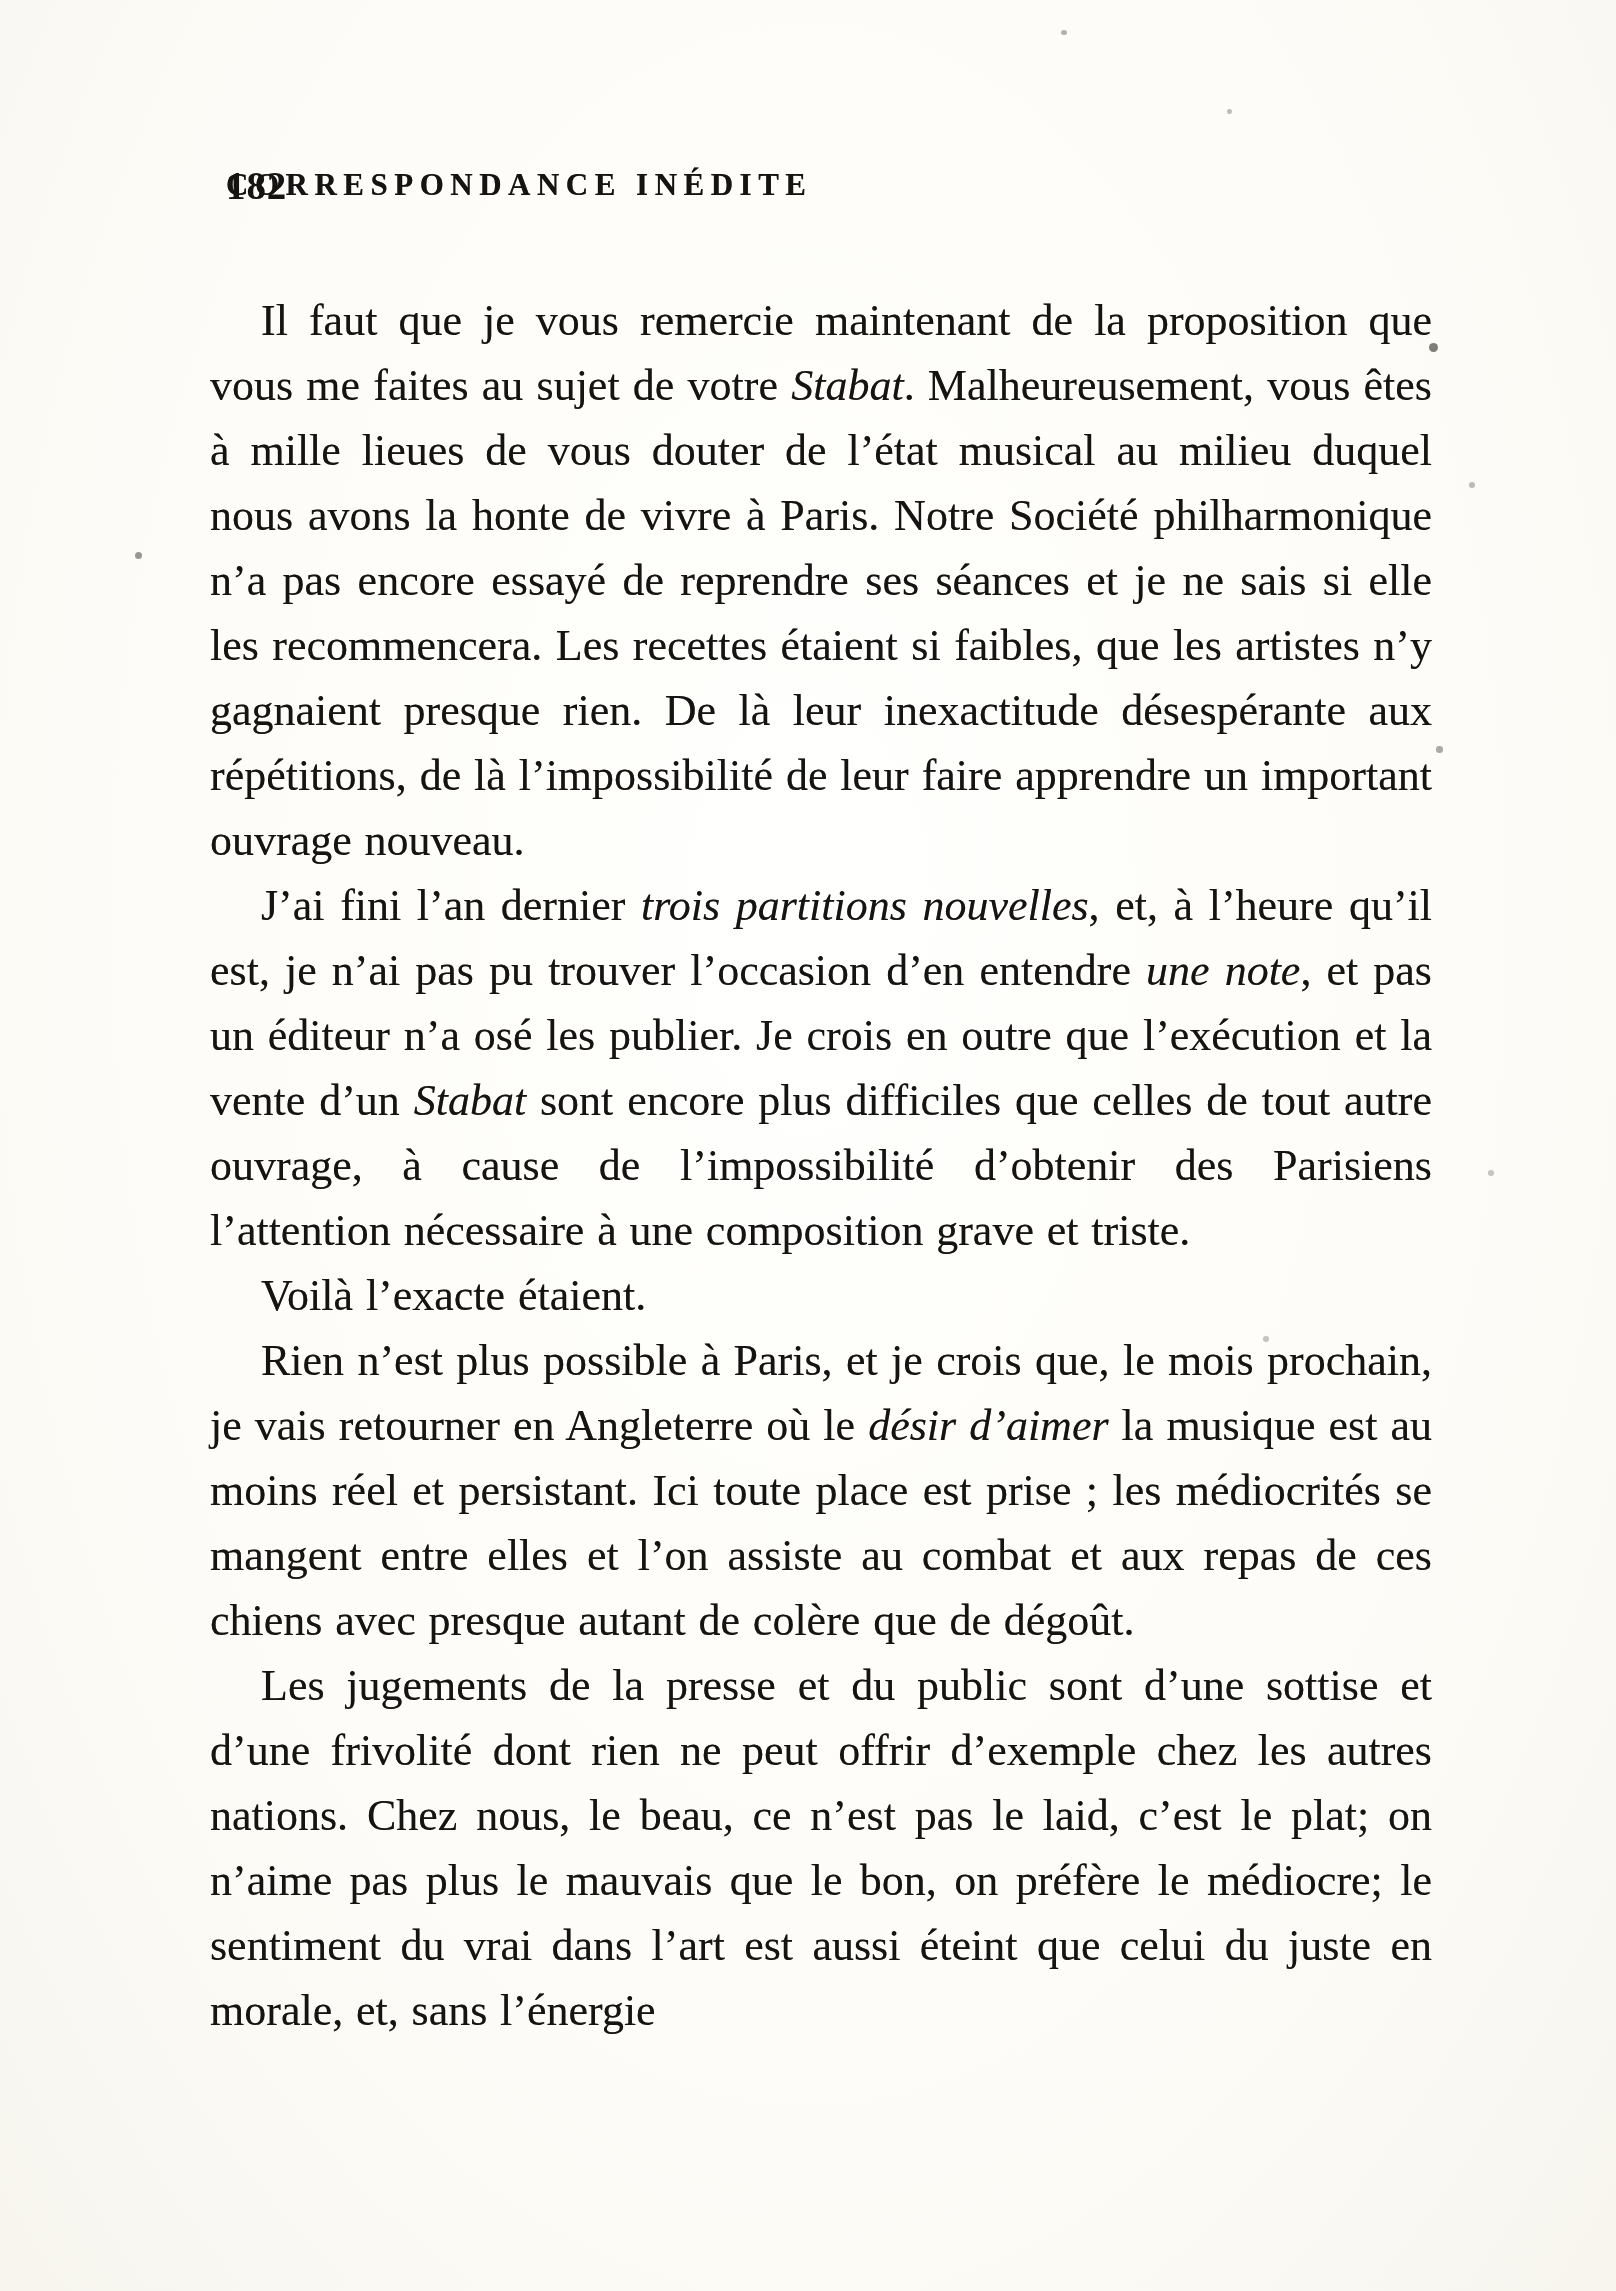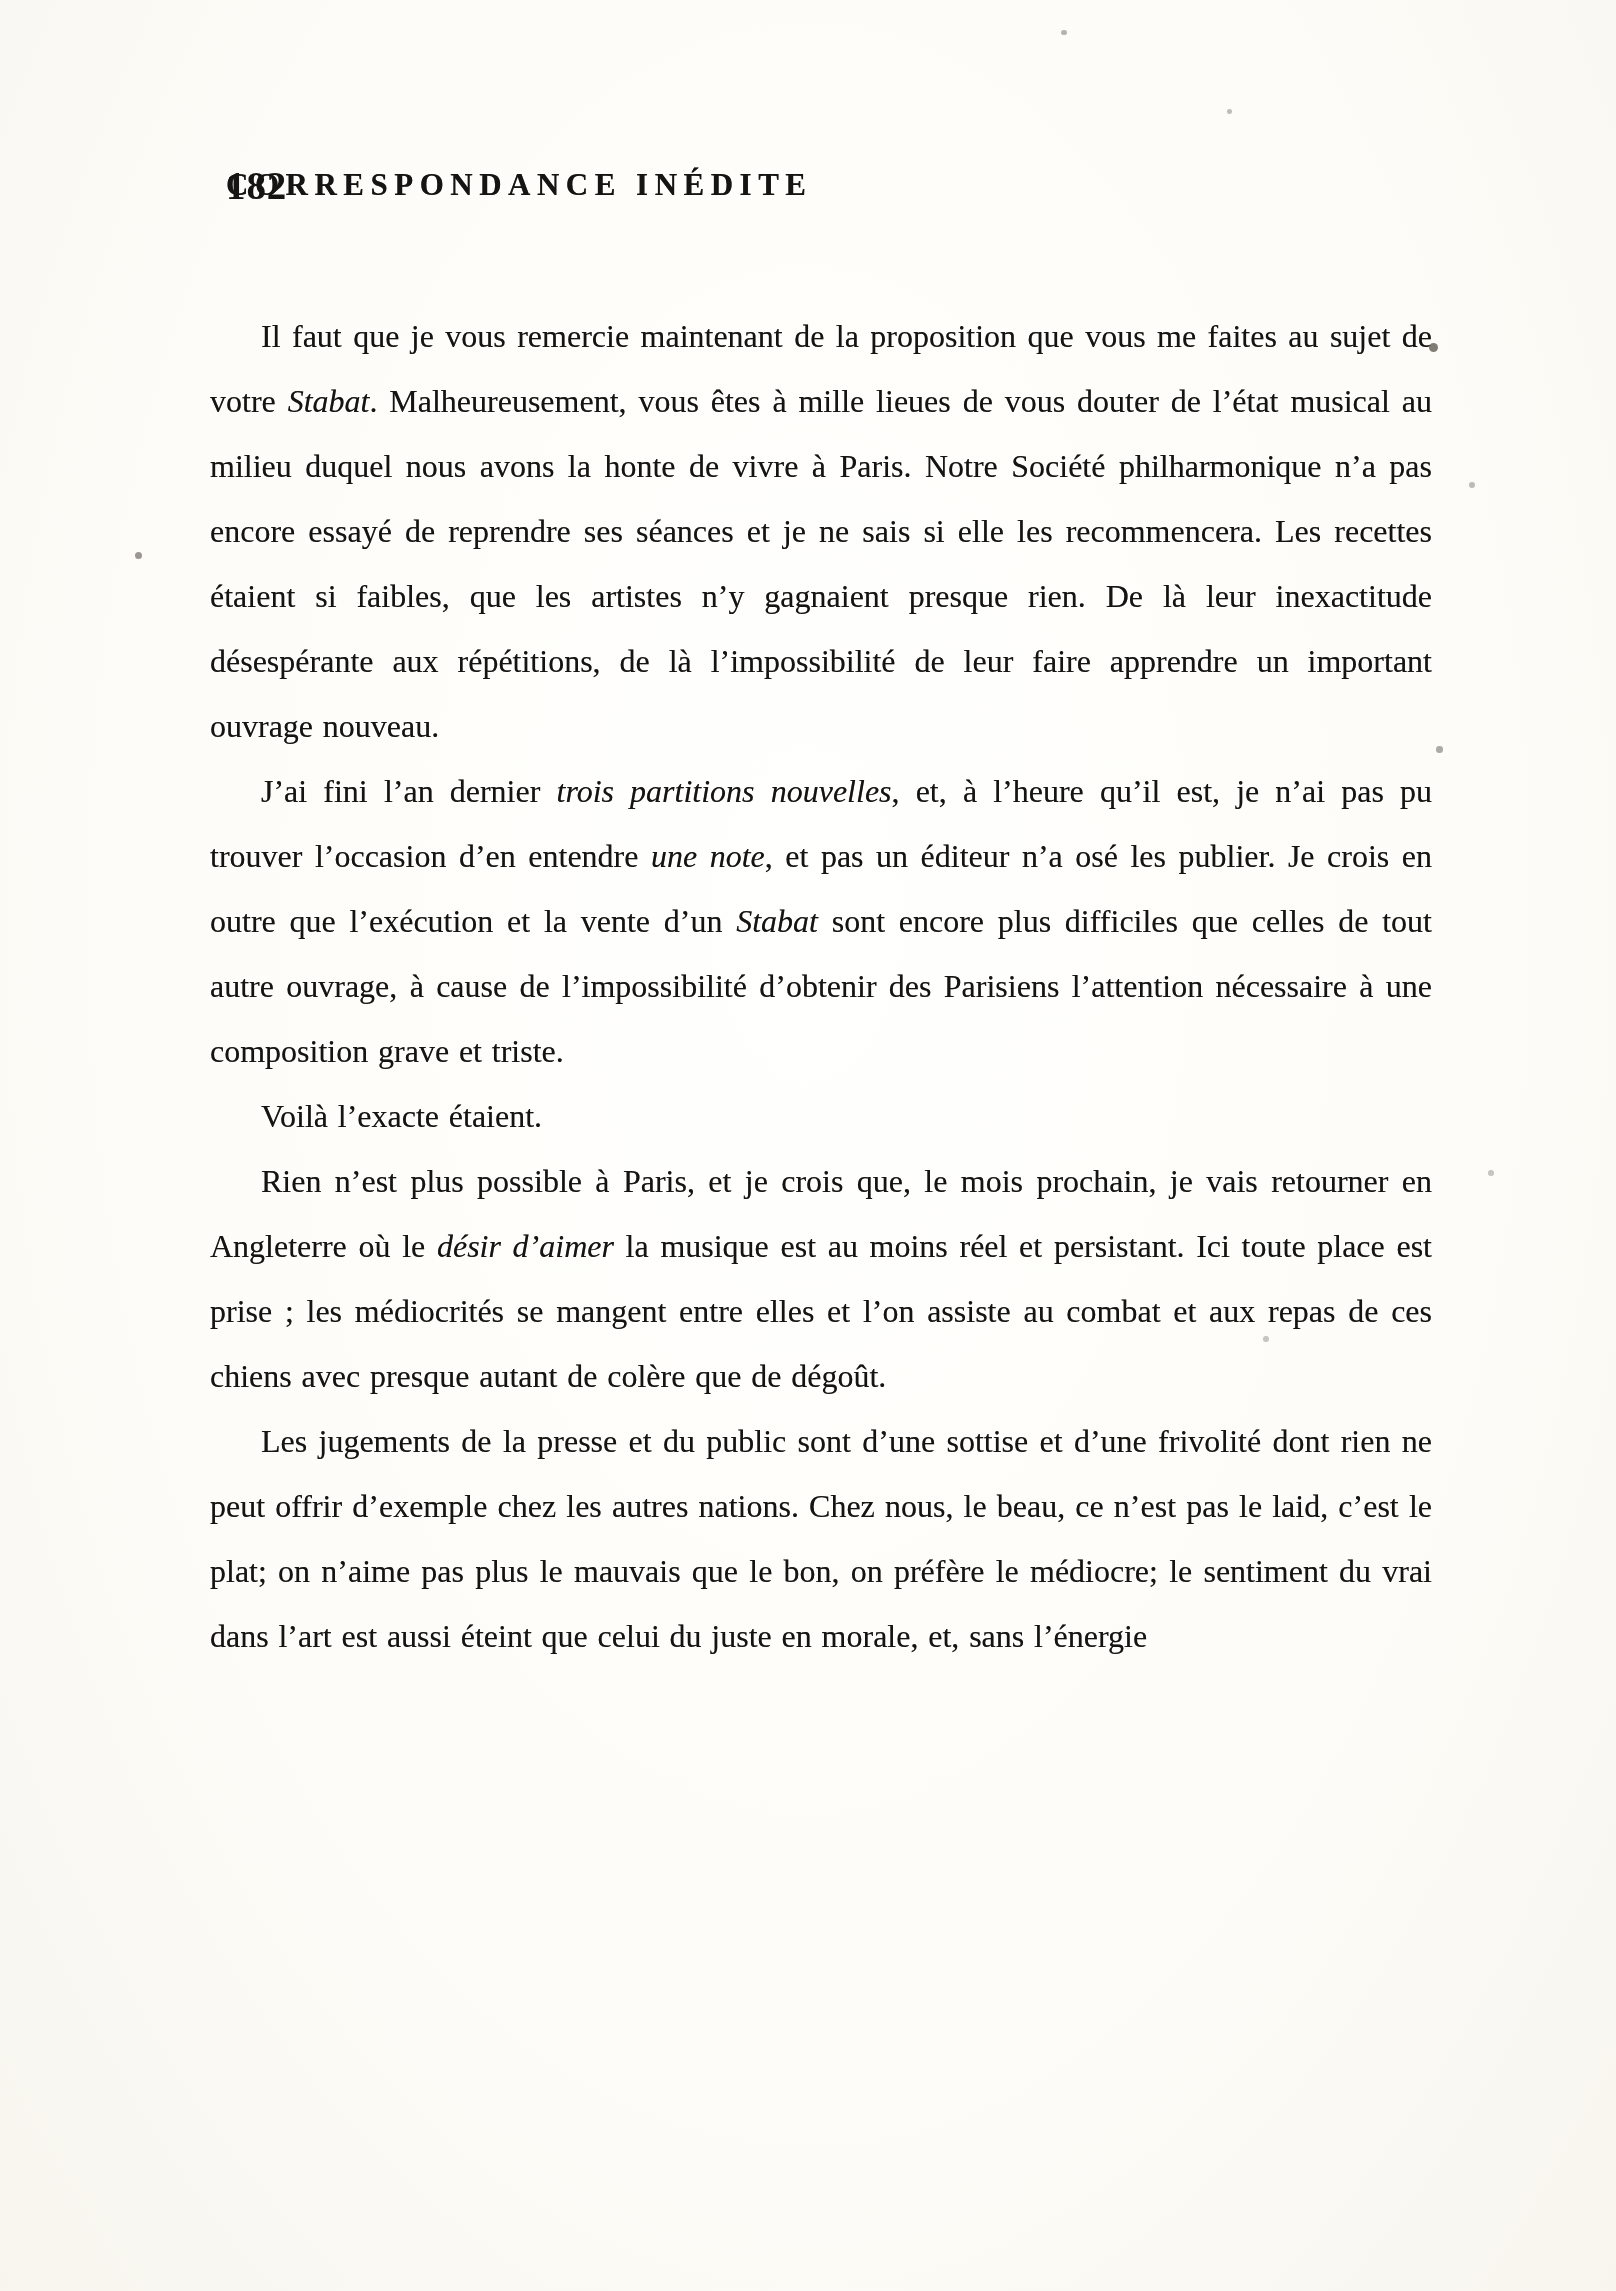--- a/index.html
+++ b/index.html
@@ -38,24 +38,24 @@
   .header-title {
     display: block;
     font-size: 31px;
     font-weight: 700;
     letter-spacing: 6.5px;
     padding-top: 5.5px;
     text-shadow: 0 0 0.5px rgba(20,18,16,0.55);
   }
   .body-text {
     position: absolute;
-    top: 304px;
+    top: 288px;
     left: 210px;
     width: 1222px;
-    font-size: 32px;
+    font-size: 44px;
     line-height: 65px;
     text-align: justify;
     word-spacing: 1.8px;
     text-shadow: 0 0 0.6px rgba(20,18,16,0.5);
   }
   .body-text p {
     margin: 0;
     text-indent: 51px;
   }
   .it {

